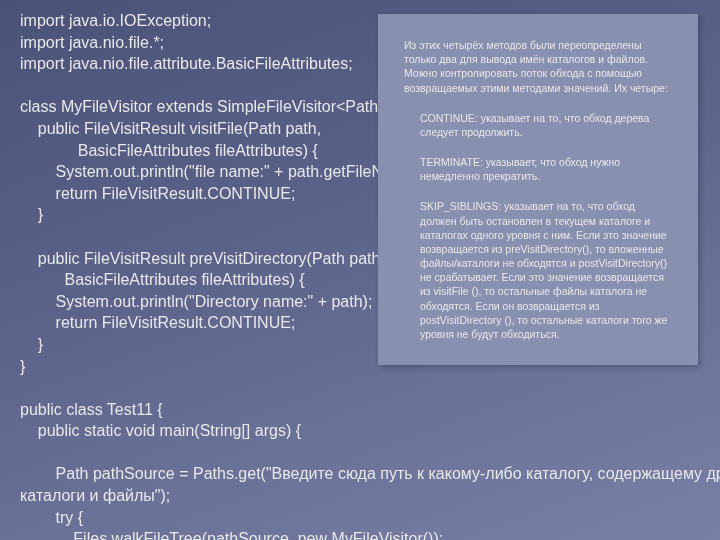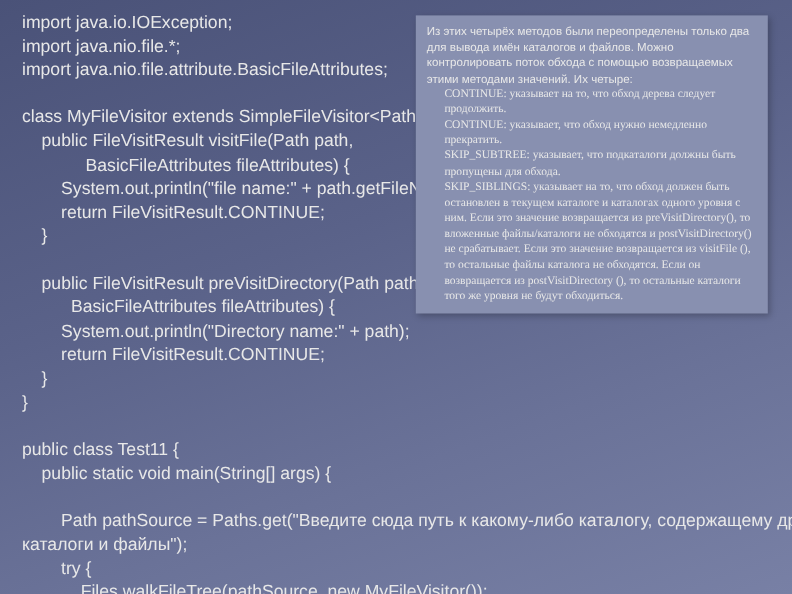--- a/index.html
+++ b/index.html
@@ -28,22 +28,22 @@
     top: 14px;
     right: 22px;
     width: 300px;
     background: #8890b0;
     box-shadow: 2px 2px 6px rgba(0,0,0,0.25);
     padding: 8px 10px;
     color: #e8e8e8;
     font-size: 10.5px;
     line-height: 1.35;
   }
-  .info-box p { margin: 0; }
-  .indent { padding-left: 16px; font-family: Liberation Serif, serif; }
+  .info-box p { margin: 16px; }
+  .indent { padding-left: 16px; }
 </style>
 </head>
 <body>
 
 <div class="code-area">import java.io.IOException;
 import java.nio.file.*;
 import java.nio.file.attribute.BasicFileAttributes;
 
 class MyFileVisitor extends SimpleFileVisitor&lt;Path&gt; {
     public FileVisitResult visitFile(Path path,
@@ -68,16 +68,15 @@
             Files.walkFileTree(pathSource, new MyFileVisitor());
         } catch (IOException e) {
             e.printStackTrace();
         }
     }
 }</div>
 
 <div class="info-box">
   <p>Из этих четырёх методов были переопределены только два для вывода имён каталогов и файлов. Можно контролировать поток обхода с помощью возвращаемых этими методами значений. Их четыре:</p>
   <p class="indent">CONTINUE: указывает на то, что обход дерева следует продолжить.</p>
-  <p class="indent">CONTINUE: указывает, что обход нужно немедленно прекратить.</p>
-  <p class="indent">SKIP_SUBTREE: указывает, что подкаталоги должны быть пропущены для обхода.</p>
+  <p class="indent">TERMINATE: указывает, что обход нужно немедленно прекратить.</p>
   <p class="indent">SKIP_SIBLINGS: указывает на то, что обход должен быть остановлен в текущем каталоге и каталогах одного уровня с ним. Если это значение возвращается из preVisitDirectory(), то вложенные файлы/каталоги не обходятся и postVisitDirectory() не срабатывает. Если это значение возвращается из visitFile (), то остальные файлы каталога не обходятся. Если он возвращается из postVisitDirectory (), то остальные каталоги того же уровня не будут обходиться.</p>
 </div>
 
 </body></html>

